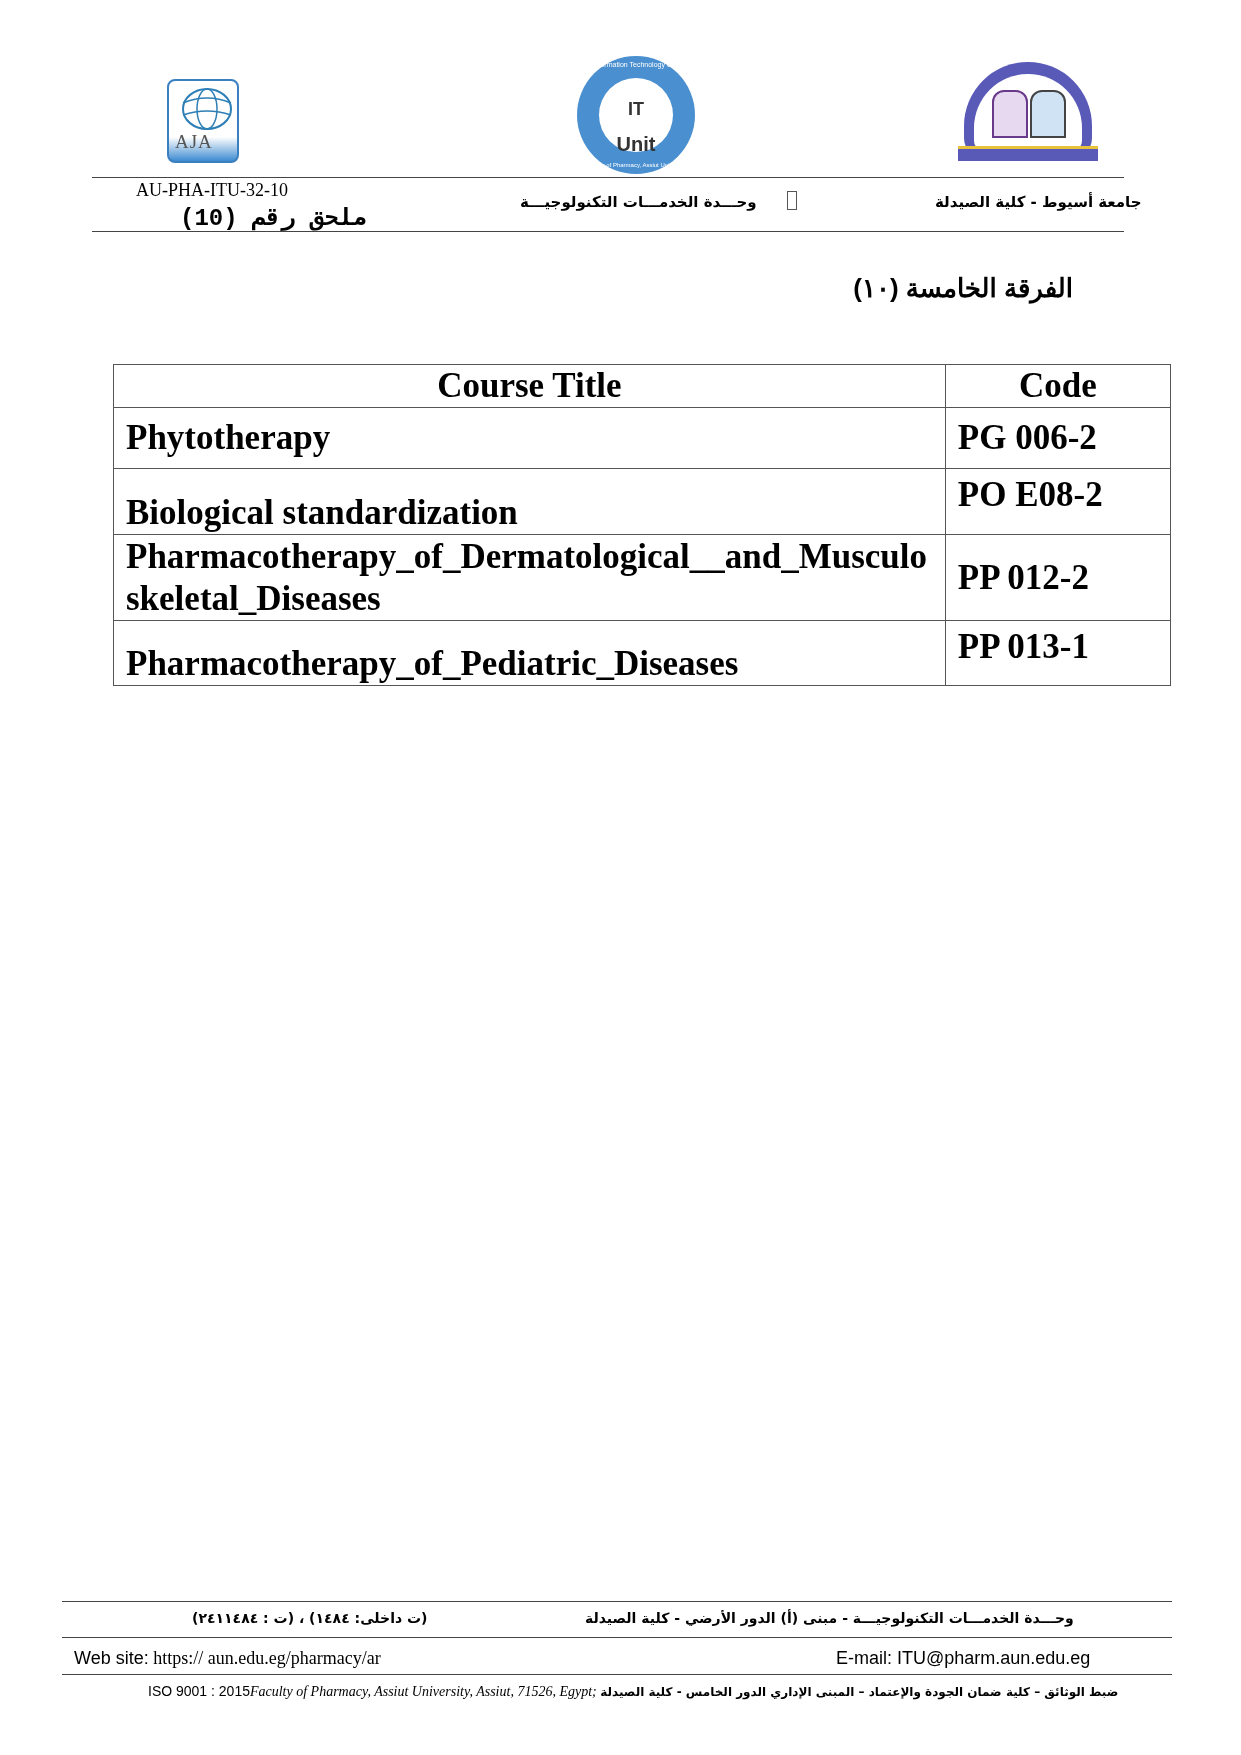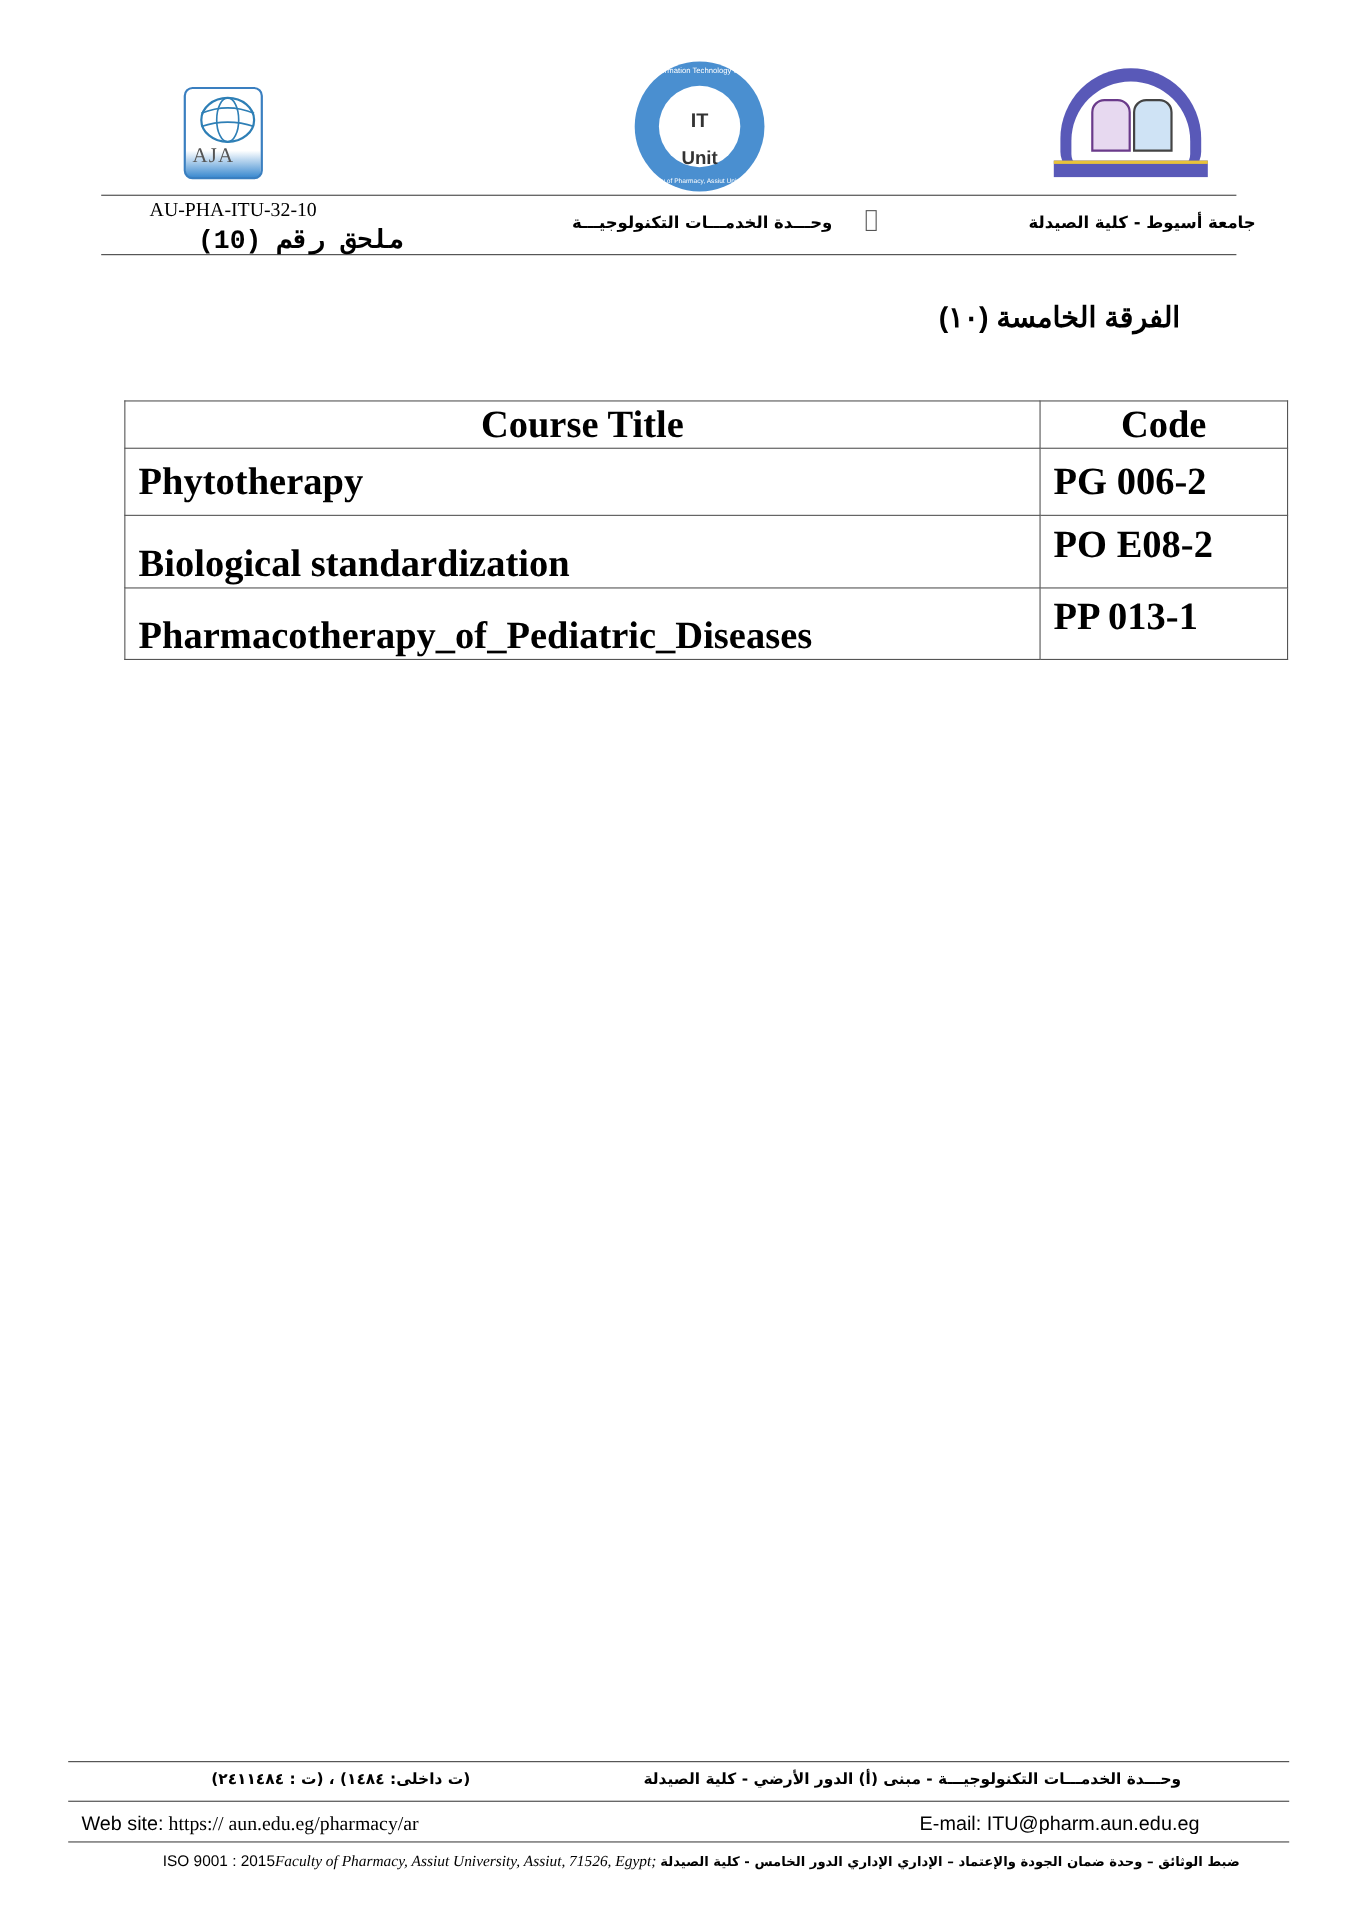--- a/index.html
+++ b/index.html
@@ -5,21 +5,21 @@
   html, body { margin: 0; padding: 0; background: #ffffff; }
   body { width: 1241px; height: 1755px; position: relative; font-family: "Liberation Serif", serif; color: #000; overflow: hidden; }
   .abs { position: absolute; }
 
   
   .logo-aja { left: 167px; top: 79px; width: 72px; height: 84px; border: 2px solid #3a7fc0; border-radius: 8px; background: linear-gradient(#ffffff 70%, #3d8bd0 100%); box-sizing: border-box; }
   .logo-aja .aja-text { position: absolute; left: 6px; top: 50px; font-family: "Liberation Serif", serif; font-size: 19px; color: #555; letter-spacing: 1px; }
   .logo-it { left: 577px; top: 56px; width: 118px; height: 118px; border-radius: 50%; background: #4a8fd0; }
   .logo-it .inner { position: absolute; left: 22px; top: 22px; width: 74px; height: 74px; border-radius: 50%; background: #fff; text-align: center; }
   .logo-it .it { font-family: "Liberation Sans", sans-serif; font-weight: bold; font-size: 18px; color: #333; margin-top: 21px; display: block; line-height: 20px; }
-  .logo-it .unit { font-family: "Liberation Sans", sans-serif; font-weight: bold; font-size: 17px; color: #333; display: block; margin-top: 16px; line-height: 18px; }
+  .logo-it .unit { font-family: "Liberation Sans", sans-serif; font-weight: bold; font-size: 20px; color: #333; display: block; margin-top: 16px; line-height: 18px; }
   .logo-it .ring-top { position: absolute; top: 5px; left: 0; width: 118px; text-align: center; font-family: "Liberation Sans", sans-serif; font-size: 7px; color: #fff; }
   .logo-it .ring-bot { position: absolute; bottom: 6px; left: 0; width: 118px; text-align: center; font-family: "Liberation Sans", sans-serif; font-size: 6px; color: #fff; }
   .logo-fac { left: 958px; top: 62px; width: 140px; height: 104px; }
   .logo-fac .arch { position: absolute; left: 6px; top: 0; width: 128px; height: 96px; border-radius: 64px 64px 20px 20px; background: #5959b8; }
   .logo-fac .arch-in { position: absolute; left: 16px; top: 12px; width: 108px; height: 80px; border-radius: 54px 54px 14px 14px; background: #fff; }
   .logo-fac .box1 { position: absolute; left: 34px; top: 28px; width: 32px; height: 44px; background: #e7d9f0; border: 2px solid #6a3a8a; border-radius: 12px 12px 0 0; }
   .logo-fac .box2 { position: absolute; left: 72px; top: 28px; width: 32px; height: 44px; background: #cfe3f5; border: 2px solid #444; border-radius: 12px 12px 0 0; }
   .logo-fac .ribbon { position: absolute; left: 0; top: 84px; width: 140px; height: 12px; background: #5959b8; border-top: 3px solid #e8c23a; }
 
   
@@ -106,33 +106,37 @@
     <th>Code</th>
   </tr>
   <tr class="r1">
     <td class="title">Phytotherapy</td>
     <td class="code">PG 006-2</td>
   </tr>
   <tr class="r3">
     <td class="title">Biological standardization</td>
     <td class="code">PO E08-2</td>
   </tr>
+  <tr class="r4">
+    <td class="title" style="word-break: break-all;">Pharmacotherapy_of_Dermatological__and_Musculoskeletal_Diseases</td>
+    <td class="code">PP 012-2</td>
+  </tr>
   <tr class="r5">
     <td class="title">Pharmacotherapy_of_Pediatric_Diseases</td>
     <td class="code">PP 013-1</td>
   </tr>
 </tbody>
   </table>
 
 <div class="hline" style="left:62px; top:1601px; width:1110px;"></div>
 <div class="abs footer-phone">(ت داخلى: ١٤٨٤) ، (ت : ٢٤١١٤٨٤)</div>
 <div class="abs footer-addr">وحـــدة الخدمـــات التكنولوجيـــة - مبنى (أ) الدور الأرضي - كلية الصيدلة</div>
 <div class="hline" style="left:62px; top:1637px; width:1110px;"></div>
 <div class="abs footer-web">
   <span class="lbl">Web site:</span>
   <span>https:// aun.edu.eg/pharmacy/ar</span>
 </div>
 <div class="abs footer-email">E-mail: ITU@pharm.aun.edu.eg</div>
 <div class="hline" style="left:62px; top:1674px; width:1110px;"></div>
 <div class="abs footer-iso">
   <span class="iso">ISO 9001 : 2015</span><span class="addr">Faculty of Pharmacy, Assiut University, Assiut, 71526, Egypt;</span>
-  <span class="ar" dir="rtl">ضبط الوثائق – وحدة ضمان الجودة والإعتماد – الإداري الإداري الدور الخامس - كلية الصيدلة</span>
+  <span class="ar" dir="rtl">ضبط الوثائق – كلية ضمان الجودة والإعتماد – المبنى الإداري الدور الخامس - كلية الصيدلة</span>
 </div>
 
 </body></html>

